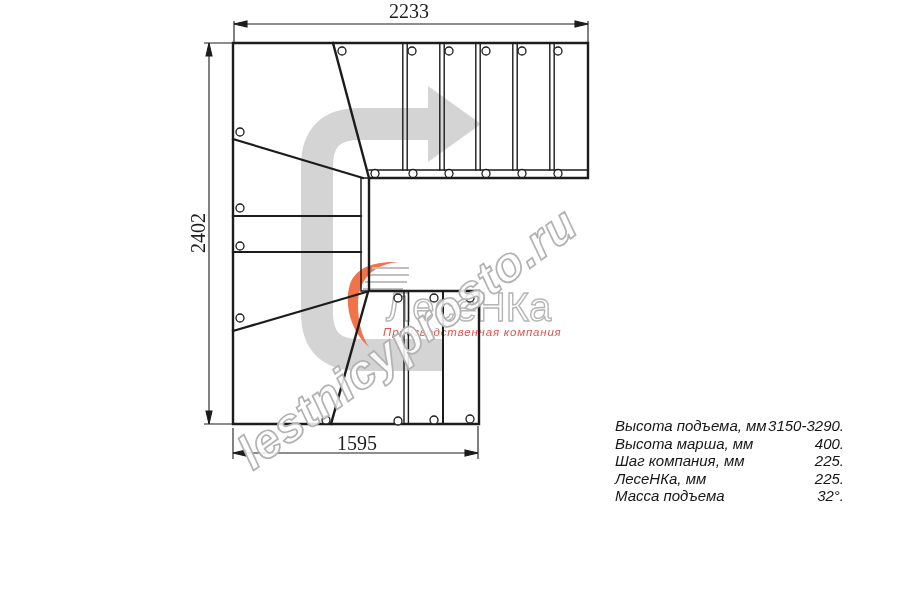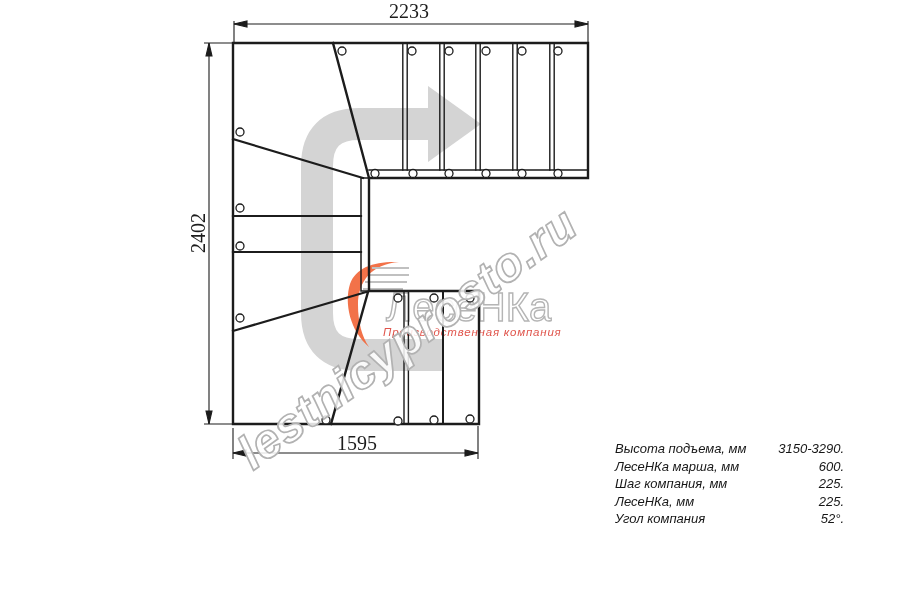--- a/index.html
+++ b/index.html
@@ -15,22 +15,22 @@
             fill:rgba(255,255,255,0.55);stroke:#b5b5b5;stroke-width:1.4px;}
   .logo-tag{font-family:"Liberation Sans",sans-serif;font-style:italic;
             font-size:11.5px;letter-spacing:0.8px;fill:#e0554c;}
 
   
   .wm{font-family:"Liberation Sans",sans-serif;font-weight:bold;font-style:italic;
       font-size:48px;letter-spacing:1px;
       fill:rgba(255,255,255,0.85);stroke:#b2b2b2;stroke-width:1.7px;}
 
   
-  .specs{position:absolute;left:615px;top:440px;width:229px;
-         font-style:italic;font-size:13px;line-height:17.6px;color:#161616;}
+  .specs{position:absolute;left:615px;top:417px;width:229px;
+         font-style:italic;font-size:15px;line-height:17.6px;color:#161616;}
   .spec-row{display:flex;justify-content:space-between;}
   .spec-label{white-space:nowrap;}
   .spec-value{text-align:center;white-space:nowrap;}
 </style>
 </head>
 <body>
 
 <div class="page">
 
   <svg class="plan-svg" width="900" height="600" viewBox="0 0 900 600">
@@ -123,29 +123,29 @@
 
     <text class="wm" x="253" y="471" transform="rotate(-36.2 253 471)">lestnicyprosto.ru</text>
   </svg>
 
   <div class="specs">
     <div class="spec-row">
       <span class="spec-label">Высота подъема, мм</span>
       <span class="spec-value">3150-3290.</span>
     </div>
     <div class="spec-row">
-      <span class="spec-label">ЛесеНКа марша, мм</span>
-      <span class="spec-value">600.</span>
+      <span class="spec-label">Высота марша, мм</span>
+      <span class="spec-value">400.</span>
     </div>
     <div class="spec-row">
       <span class="spec-label">Шаг компания, мм</span>
       <span class="spec-value">225.</span>
     </div>
     <div class="spec-row">
       <span class="spec-label">ЛесеНКа, мм</span>
       <span class="spec-value">225.</span>
     </div>
     <div class="spec-row">
-      <span class="spec-label">Угол компания</span>
-      <span class="spec-value">52°.</span>
+      <span class="spec-label">Масса подъема</span>
+      <span class="spec-value">32°.</span>
     </div>
   </div>
 </div>
 
 </body></html>

